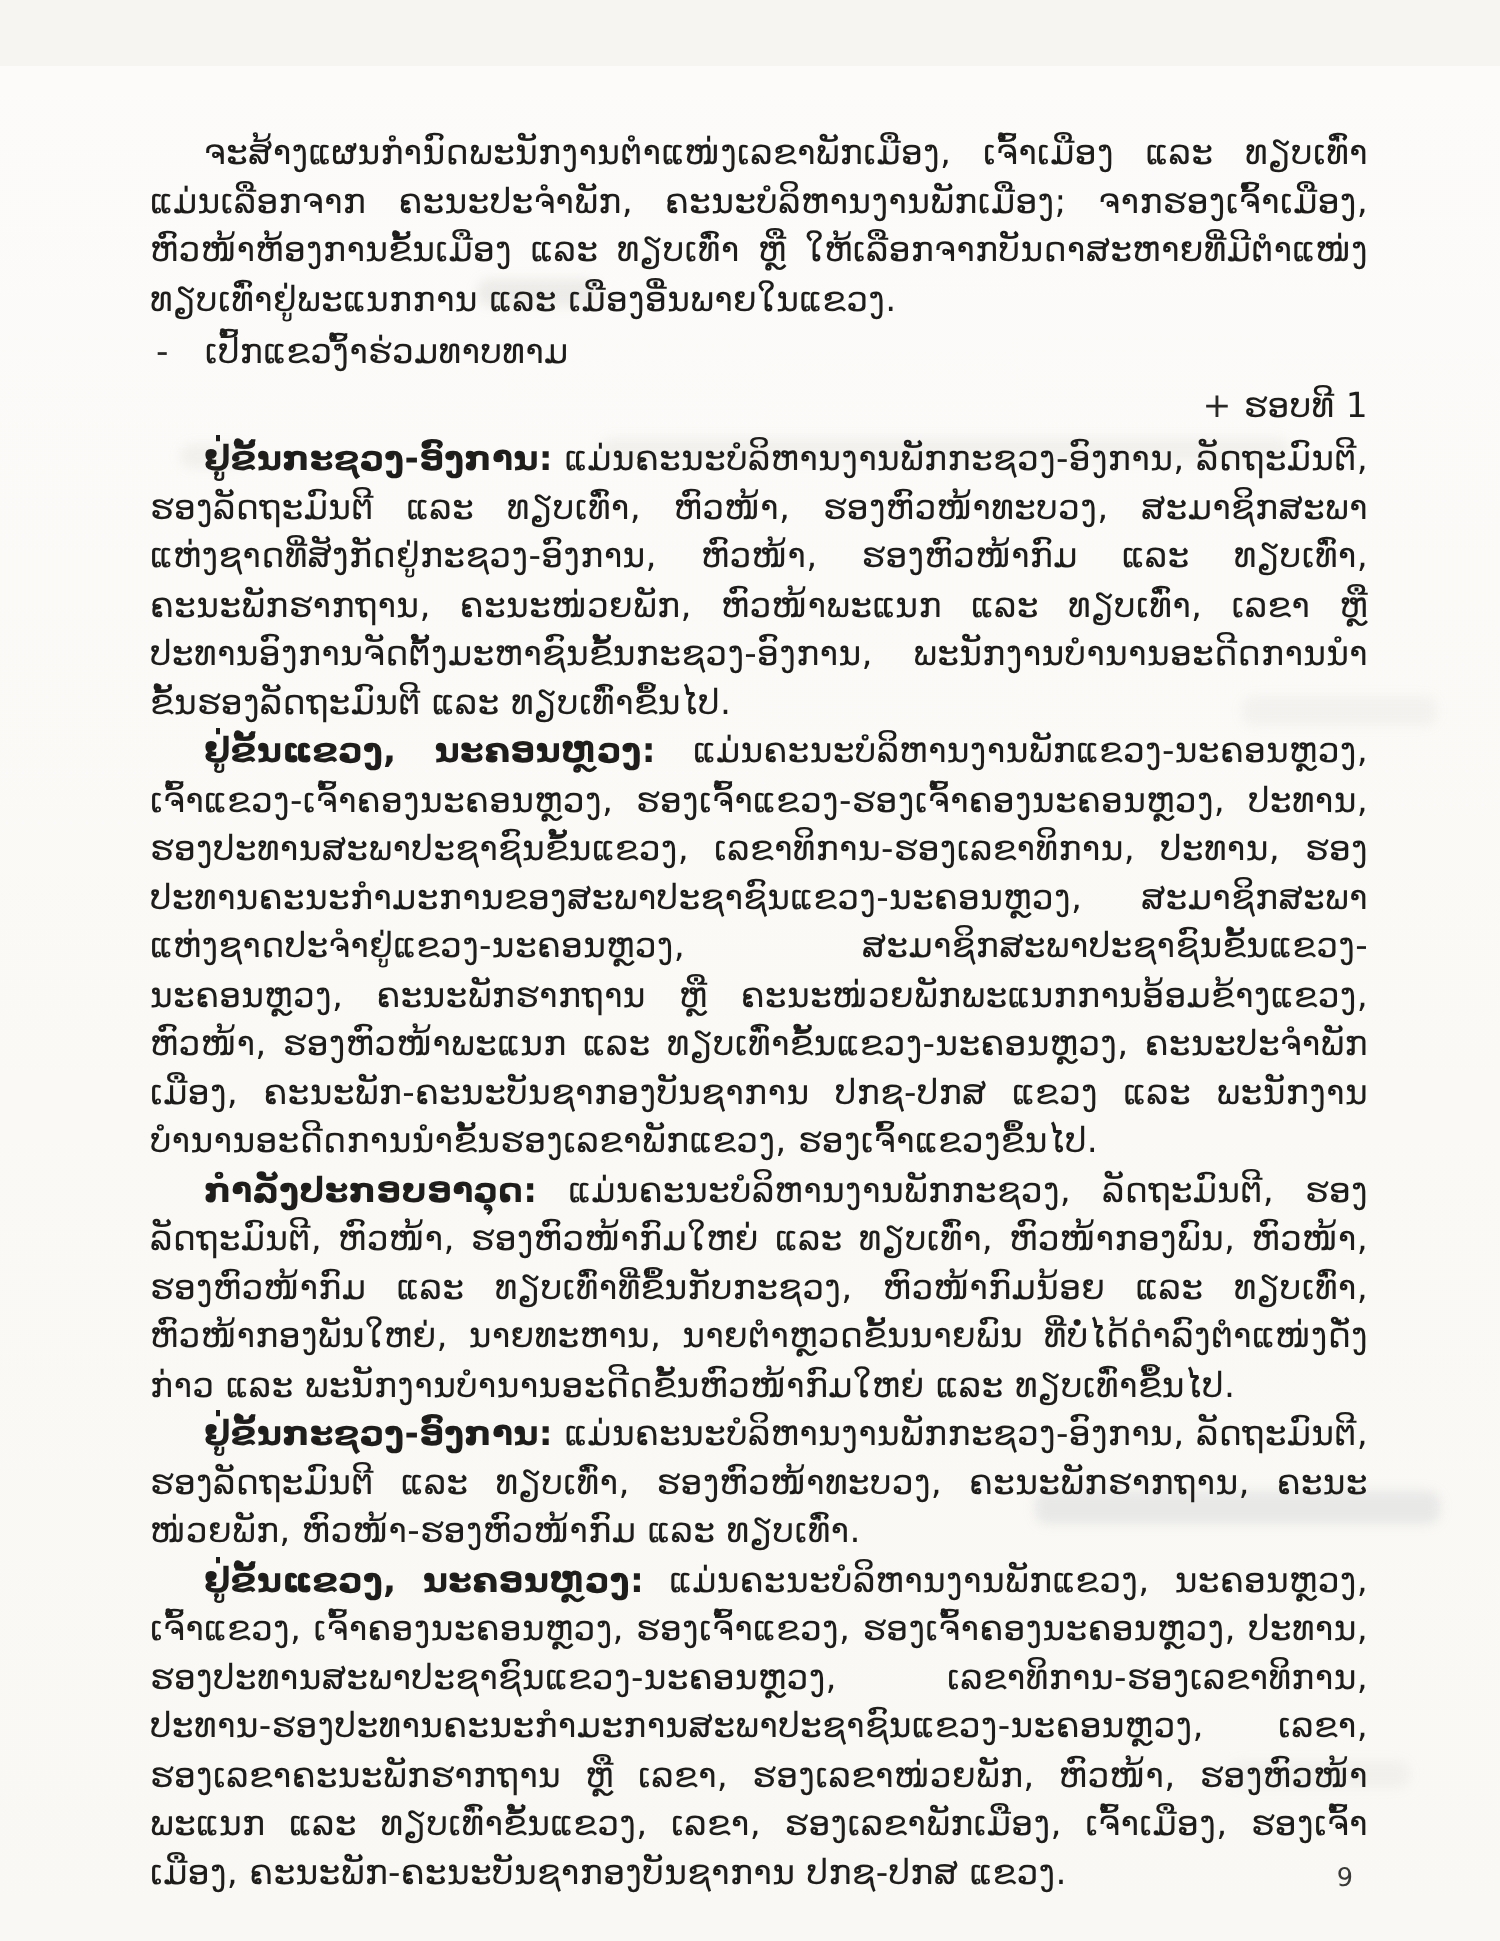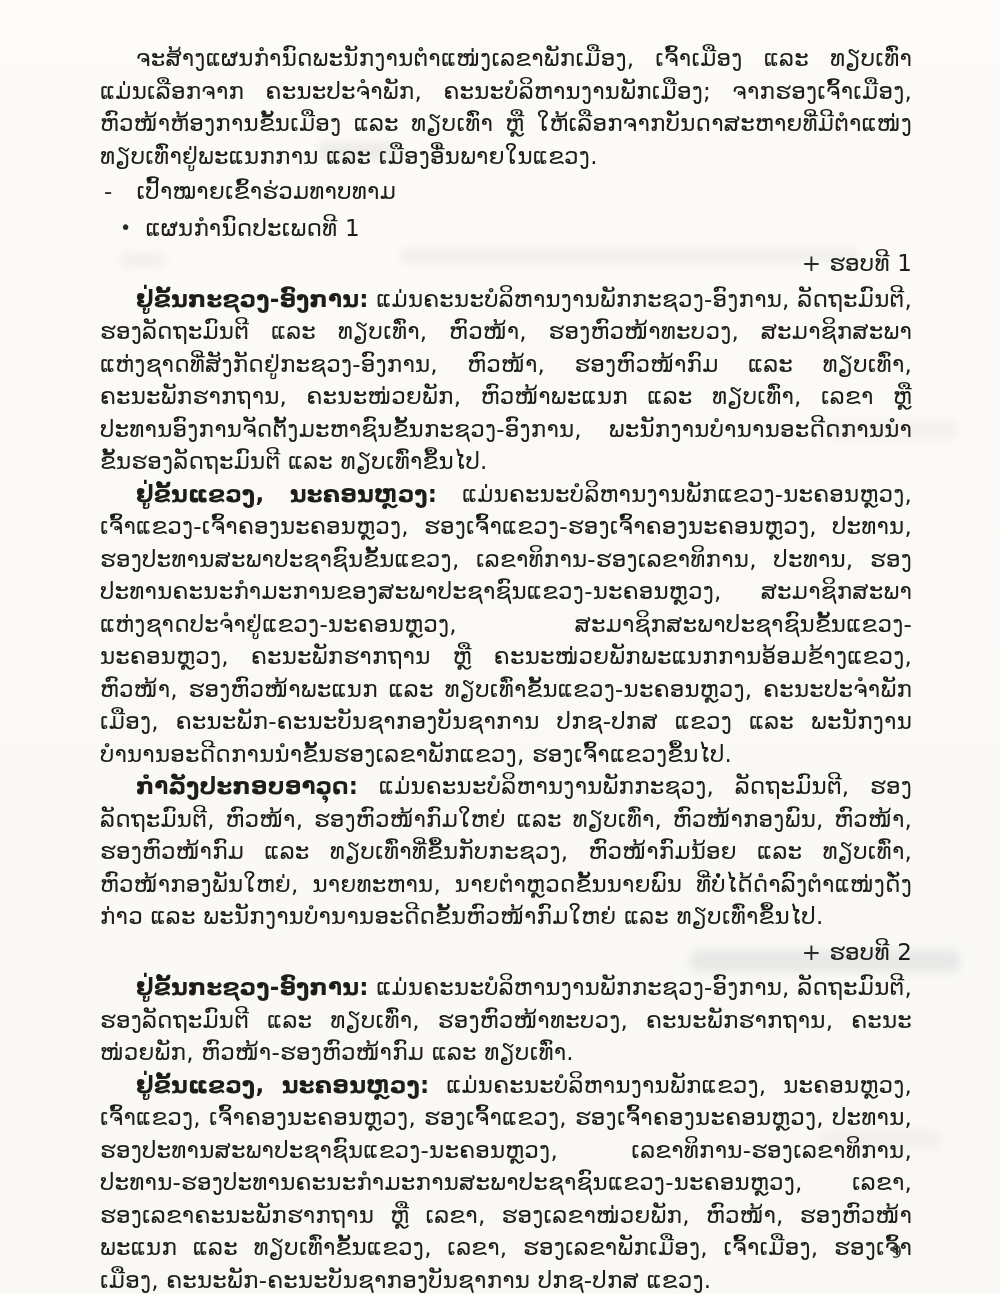--- a/index.html
+++ b/index.html
@@ -7,20 +7,21 @@
     width:1000px;height:1294px;
     background:#f6f5f2;
     font-family:"DejaVu Sans",sans-serif;
     color:#1e1d1b;
     position:relative;
     overflow:hidden;
   }
   .sheet{
     position:absolute;inset:0;
     background:linear-gradient(180deg,#fcfbf9 0%,#faf9f6 55%,#f9f8f4 100%);
+    margin-top:44px;
   }
   .page-body{
     position:absolute;
     left:100px;right:88px;top:42px;
     font-size:23px;
     line-height:32.5px;
     text-align:justify;
     letter-spacing:.2px;
   }
   p.para{margin:0;text-indent:36px;}
@@ -57,49 +58,43 @@
   <div class="smudge s3"></div>
   <div class="smudge s4"></div>
   <div class="smudge s5"></div>
   <div class="smudge s6"></div>
 
   <div class="page-body">
 
     <p class="para"><span>ຈະສ້າງແຜນກຳນົດພະນັກງານຕຳແໜ່ງເລຂາພັກເມືອງ, ເຈົ້າເມືອງ ແລະ ທຽບເທົ່າ ແມ່ນເລືອກຈາກ ຄະນະປະຈຳພັກ, ຄະນະບໍລິຫານງານພັກເມືອງ; ຈາກຮອງເຈົ້າເມືອງ, ຫົວໜ້າຫ້ອງການຂັ້ນເມືອງ ແລະ ທຽບເທົ່າ ຫຼື ໃຫ້ເລືອກຈາກບັນດາສະຫາຍທີ່ມີຕຳແໜ່ງທຽບເທົ່າຢູ່ພະແນກການ ແລະ ເມືອງອື່ນພາຍໃນແຂວງ.</span></p>
 
     <div class="outline-item item-dash">
-      <span class="marker">-</span><span>ເປົ້າໝາຍເຂົ້າຮ່ວມທາບທາມ</span>
+      <span class="marker">-</span><span>ເປົ້ກແຂວງົ້າຮ່ວມທາບທາມ</span>
     </div>
 
-    <div class="outline-item item-bullet">
-      <span class="marker">•</span><span>ແຜນກຳນົດປະເພດທີ 1</span>
-    </div>
 
     <div class="outline-item item-plus">
       <span class="marker">+</span><span>ຮອບທີ 1</span>
     </div>
 
     <p class="para">
       <span class="lead">ຢູ່ຂັ້ນກະຊວງ-ອົງການ:</span>
       <span>ແມ່ນຄະນະບໍລິຫານງານພັກກະຊວງ-ອົງການ, ລັດຖະມົນຕີ, ຮອງລັດຖະມົນຕີ ແລະ ທຽບເທົ່າ, ຫົວໜ້າ, ຮອງຫົວໜ້າທະບວງ, ສະມາຊິກສະພາແຫ່ງຊາດທີ່ສັງກັດຢູ່ກະຊວງ-ອົງການ, ຫົວໜ້າ, ຮອງຫົວໜ້າກົມ ແລະ ທຽບເທົ່າ, ຄະນະພັກຮາກຖານ, ຄະນະໜ່ວຍພັກ, ຫົວໜ້າພະແນກ ແລະ ທຽບເທົ່າ, ເລຂາ ຫຼື ປະທານອົງການຈັດຕັ້ງມະຫາຊົນຂັ້ນກະຊວງ-ອົງການ, ພະນັກງານບຳນານອະດີດການນຳຂັ້ນຮອງລັດຖະມົນຕີ ແລະ ທຽບເທົ່າຂຶ້ນໄປ.</span>
     </p>
 
     <p class="para">
       <span class="lead">ຢູ່ຂັ້ນແຂວງ, ນະຄອນຫຼວງ:</span>
       <span>ແມ່ນຄະນະບໍລິຫານງານພັກແຂວງ-ນະຄອນຫຼວງ, ເຈົ້າແຂວງ-ເຈົ້າຄອງນະຄອນຫຼວງ, ຮອງເຈົ້າແຂວງ-ຮອງເຈົ້າຄອງນະຄອນຫຼວງ, ປະທານ, ຮອງປະທານສະພາປະຊາຊົນຂັ້ນແຂວງ, ເລຂາທິການ-ຮອງເລຂາທິການ, ປະທານ, ຮອງປະທານຄະນະກຳມະການຂອງສະພາປະຊາຊົນແຂວງ-ນະຄອນຫຼວງ, ສະມາຊິກສະພາແຫ່ງຊາດປະຈຳຢູ່ແຂວງ-ນະຄອນຫຼວງ, ສະມາຊິກສະພາປະຊາຊົນຂັ້ນແຂວງ-ນະຄອນຫຼວງ, ຄະນະພັກຮາກຖານ ຫຼື ຄະນະໜ່ວຍພັກພະແນກການອ້ອມຂ້າງແຂວງ, ຫົວໜ້າ, ຮອງຫົວໜ້າພະແນກ ແລະ ທຽບເທົ່າຂັ້ນແຂວງ-ນະຄອນຫຼວງ, ຄະນະປະຈຳພັກເມືອງ, ຄະນະພັກ-ຄະນະບັນຊາກອງບັນຊາການ ປກຊ-ປກສ ແຂວງ ແລະ ພະນັກງານບຳນານອະດີດການນຳຂັ້ນຮອງເລຂາພັກແຂວງ, ຮອງເຈົ້າແຂວງຂຶ້ນໄປ.</span>
     </p>
 
     <p class="para">
       <span class="lead italic">ກຳລັງປະກອບອາວຸດ:</span>
       <span>ແມ່ນຄະນະບໍລິຫານງານພັກກະຊວງ, ລັດຖະມົນຕີ, ຮອງລັດຖະມົນຕີ, ຫົວໜ້າ, ຮອງຫົວໜ້າກົມໃຫຍ່ ແລະ ທຽບເທົ່າ, ຫົວໜ້າກອງພົນ, ຫົວໜ້າ, ຮອງຫົວໜ້າກົມ ແລະ ທຽບເທົ່າທີ່ຂຶ້ນກັບກະຊວງ, ຫົວໜ້າກົມນ້ອຍ ແລະ ທຽບເທົ່າ, ຫົວໜ້າກອງພັນໃຫຍ່, ນາຍທະຫານ, ນາຍຕຳຫຼວດຂັ້ນນາຍພົນ ທີ່ບໍ່ໄດ້ດຳລົງຕຳແໜ່ງດັ່ງກ່າວ ແລະ ພະນັກງານບຳນານອະດີດຂັ້ນຫົວໜ້າກົມໃຫຍ່ ແລະ ທຽບເທົ່າຂຶ້ນໄປ.</span>
     </p>
 
-    <div class="outline-item item-plus">
-      <span class="marker">+</span><span>ຮອບທີ 2</span>
-    </div>
 
     <p class="para">
       <span class="lead">ຢູ່ຂັ້ນກະຊວງ-ອົງການ:</span>
       <span>ແມ່ນຄະນະບໍລິຫານງານພັກກະຊວງ-ອົງການ, ລັດຖະມົນຕີ, ຮອງລັດຖະມົນຕີ ແລະ ທຽບເທົ່າ, ຮອງຫົວໜ້າທະບວງ, ຄະນະພັກຮາກຖານ, ຄະນະໜ່ວຍພັກ, ຫົວໜ້າ-ຮອງຫົວໜ້າກົມ ແລະ ທຽບເທົ່າ.</span>
     </p>
 
     <p class="para">
       <span class="lead">ຢູ່ຂັ້ນແຂວງ, ນະຄອນຫຼວງ:</span>
       <span>ແມ່ນຄະນະບໍລິຫານງານພັກແຂວງ, ນະຄອນຫຼວງ, ເຈົ້າແຂວງ, ເຈົ້າຄອງນະຄອນຫຼວງ, ຮອງເຈົ້າແຂວງ, ຮອງເຈົ້າຄອງນະຄອນຫຼວງ, ປະທານ, ຮອງປະທານສະພາປະຊາຊົນແຂວງ-ນະຄອນຫຼວງ, ເລຂາທິການ-ຮອງເລຂາທິການ, ປະທານ-ຮອງປະທານຄະນະກຳມະການສະພາປະຊາຊົນແຂວງ-ນະຄອນຫຼວງ, ເລຂາ, ຮອງເລຂາຄະນະພັກຮາກຖານ ຫຼື ເລຂາ, ຮອງເລຂາໜ່ວຍພັກ, ຫົວໜ້າ, ຮອງຫົວໜ້າພະແນກ ແລະ ທຽບເທົ່າຂັ້ນແຂວງ, ເລຂາ, ຮອງເລຂາພັກເມືອງ, ເຈົ້າເມືອງ, ຮອງເຈົ້າເມືອງ, ຄະນະພັກ-ຄະນະບັນຊາກອງບັນຊາການ ປກຊ-ປກສ ແຂວງ.</span>
     </p>

